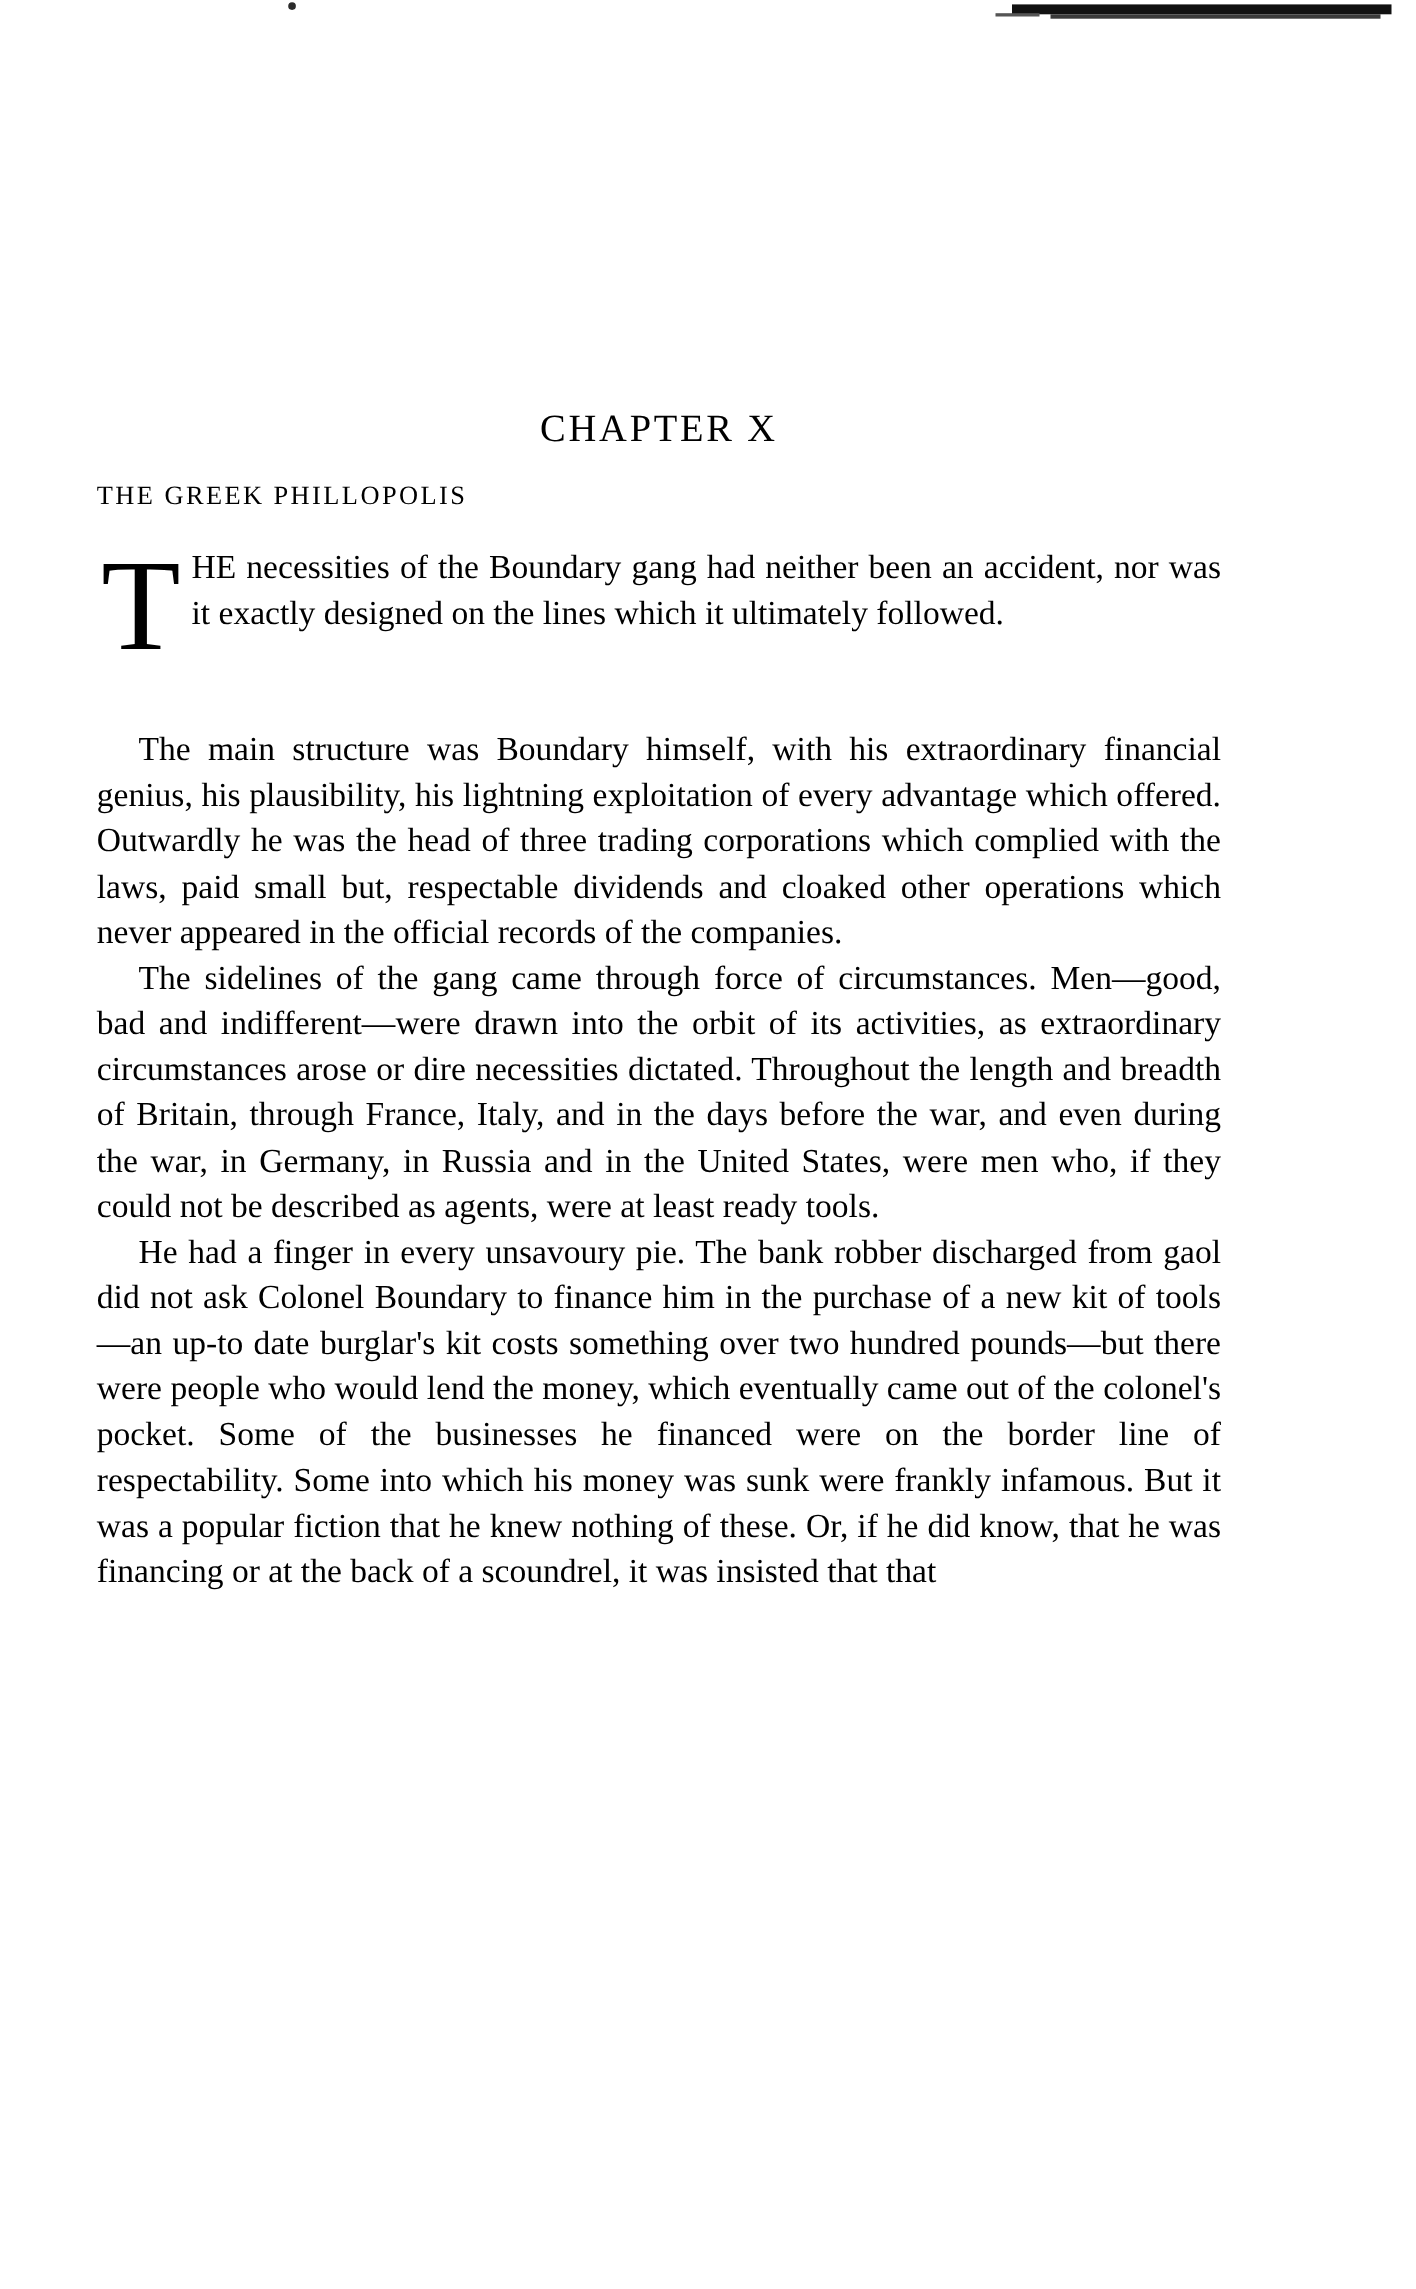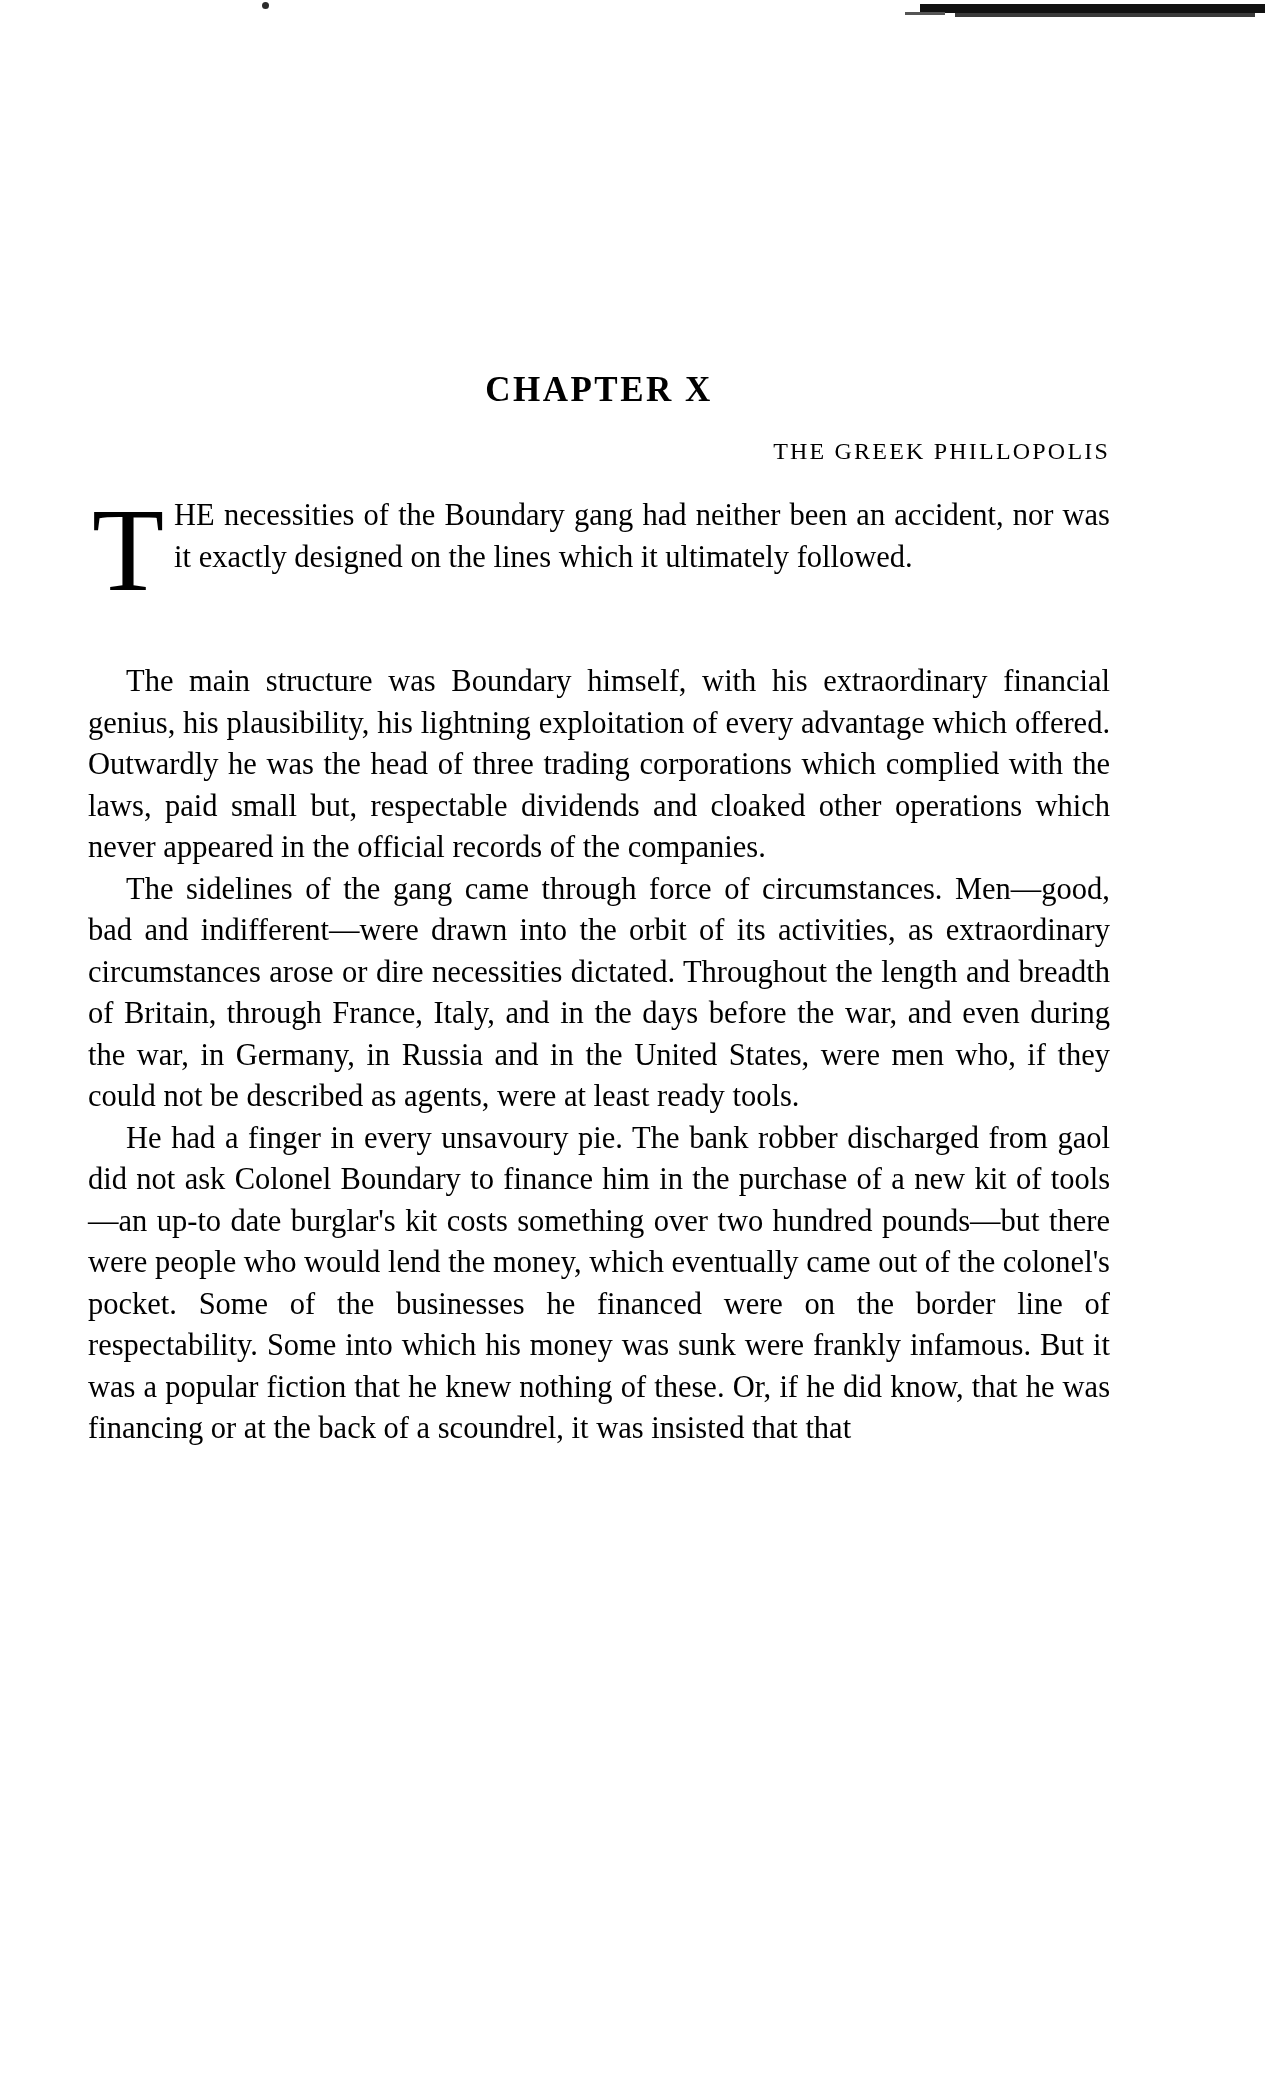--- a/index.html
+++ b/index.html
@@ -63,27 +63,27 @@
     position: absolute;
     left: 88px;
     top: 370px;
     width: 1022px;
   }
 
   .chapter-heading {
     text-align: center;
     font-size: 35px;
     letter-spacing: 2.5px;
-    font-weight: 700;
+    font-weight: 400;
     margin: 0 0 28px 0;
     font-family: "Liberation Serif", serif;
   }
 
   .chapter-subtitle {
-    text-align: right;
+    text-align: left;
     font-size: 24px;
     letter-spacing: 2.2px;
     font-weight: 400;
     margin: 0 0 30px 0;
     font-family: "Liberation Serif", serif;
   }
 
   .body-copy {
     font-size: 30.5px;
     line-height: 41.5px;

